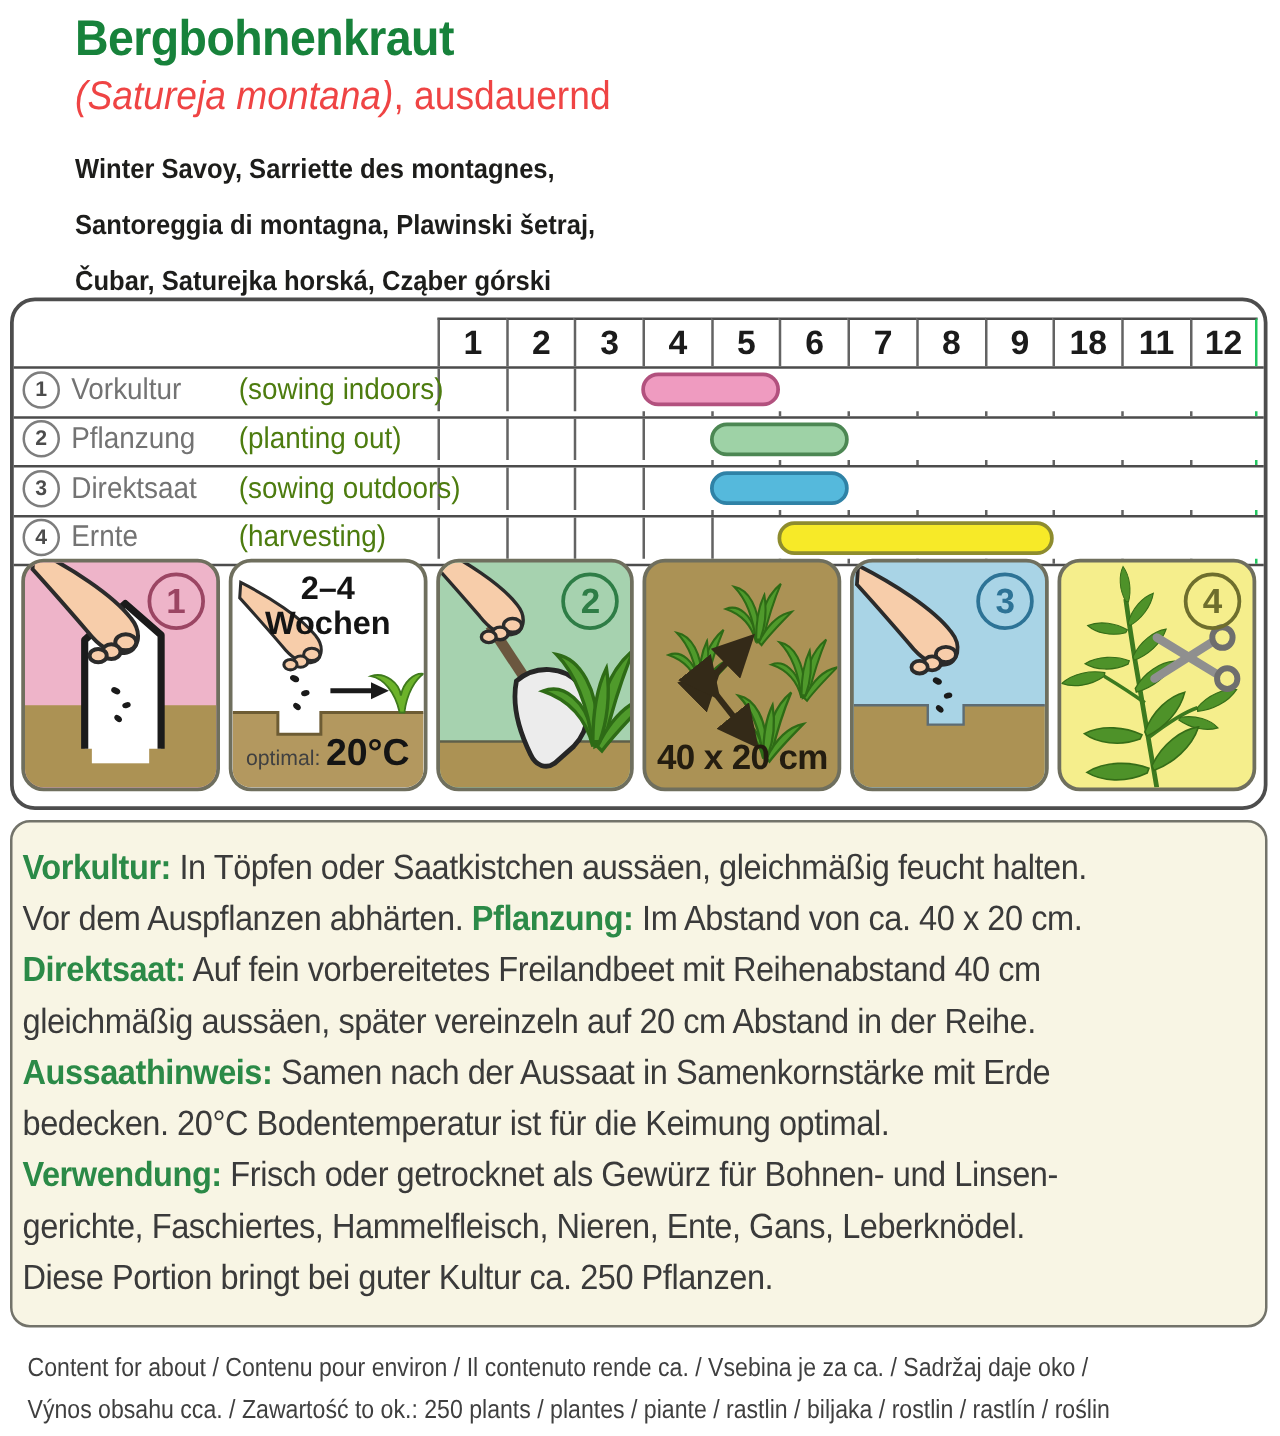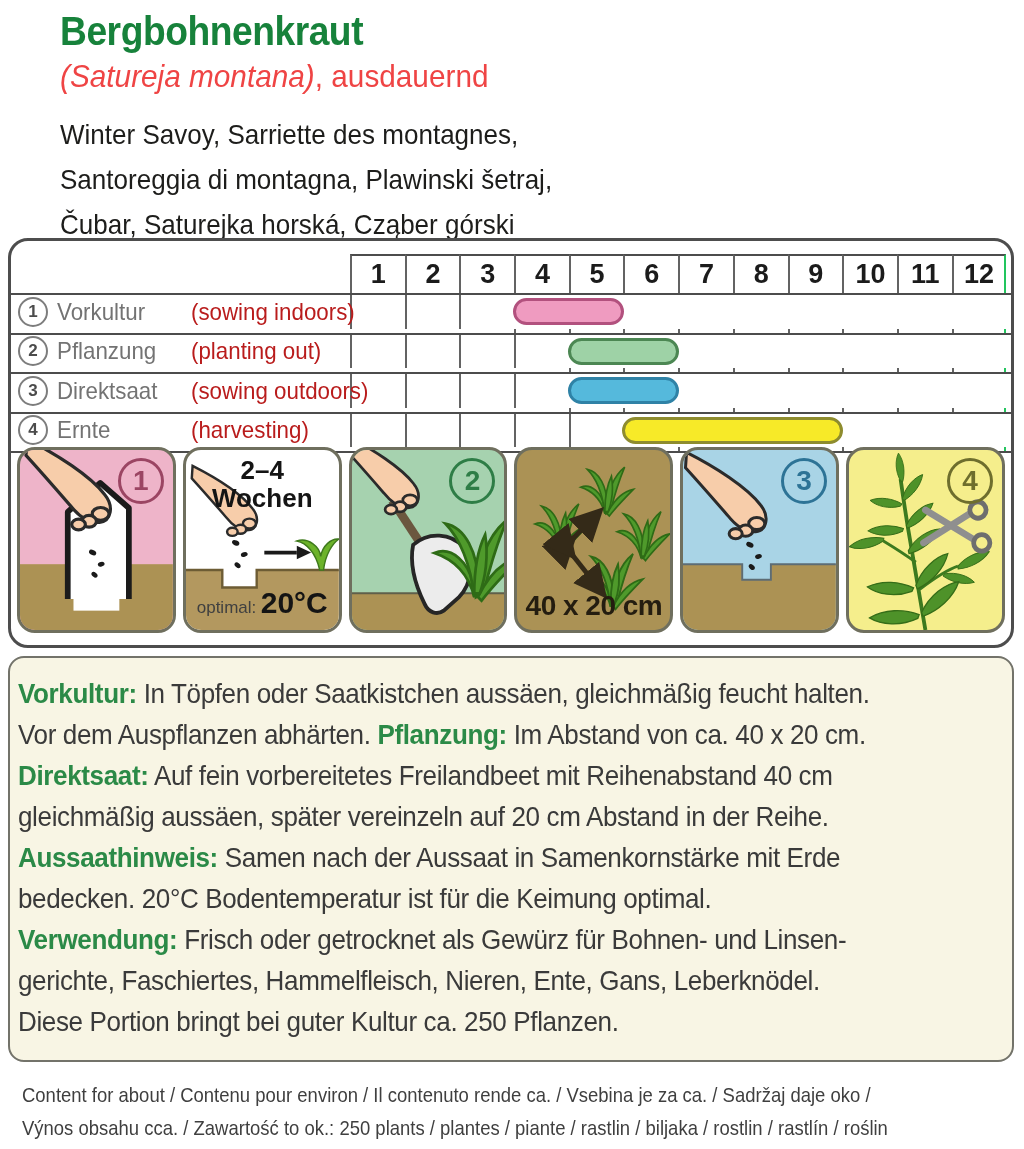--- a/index.html
+++ b/index.html
@@ -5,39 +5,39 @@
   html,body{margin:0;padding:0;background:#ffffff;}
   #page{position:relative;width:1024px;height:1149px;background:#ffffff;overflow:hidden;
         font-family:"Liberation Sans",sans-serif;color:#1d1d1b;}
   .cond{display:inline-block;transform:scaleX(0.93);transform-origin:0 50%;white-space:nowrap;}
 
   
   #header{position:absolute;left:28px;top:8px;margin-left:32px;}
   #plant-title{font-size:40px;font-weight:bold;color:#17823b;letter-spacing:-0.5px;line-height:46px;}
   #subtitle{font-size:32px;line-height:40px;color:#ef4444;margin-top:2px;}
   #subtitle .lat{font-style:italic;}
-  #synonyms{margin-top:16px;font-weight:normal;font-size:28px;line-height:45px;color:#1d1d1b;}
+  #synonyms{margin-top:16px;font-weight:bold;font-size:22px;line-height:45px;color:#1d1d1b;}
 
   
   #cal-box{position:absolute;left:8px;top:238px;width:1006px;height:410px;box-sizing:border-box;
            background:#fff;border:3px solid #4d4d4d;border-radius:20px;}
   #cal-table{position:absolute;left:0;top:13px;width:100%;}
   .cal-row{display:grid;grid-template-columns:339px repeat(12,54.7px);}
   .cal-head{height:39px;}
   .cal-data{height:37.5px;border-bottom:2px solid #4c4c4c;}
   .cal-head{border-bottom:2px solid #4c4c4c;}
   .mcell{border-left:2px solid #636363;}
   .mcell.last{border-right:2px solid #22c55e;text-align:right;}
   .cal-head .mcell{border-top:2.5px solid #4c4c4c;display:flex;align-items:center;justify-content:center;
                    font-weight:bold;font-size:27px;color:#1b1b1b;}
   .lab{display:flex;align-items:center;padding-left:7px;}
   .row-badge{width:26px;height:26px;border:2px solid #7d7d7d;border-radius:50%;color:#4c4c4c;
              font-size:17px;font-weight:bold;display:flex;align-items:center;justify-content:center;flex:none;}
   .row-name{font-weight:normal;font-size:24px;color:#737373;margin-left:9px;flex:none;width:134px;}
-  .row-eng{font-size:24px;color:#b91c1c;flex:none;}
+  .row-eng{font-size:24px;color:#4d7c0f;flex:none;}
   .bar{grid-row:1;align-self:center;height:27px;margin:0 -1px;border-radius:14px;border:3px solid;
        box-sizing:border-box;z-index:2;position:relative;}
 
   
   #picto-strip{position:absolute;left:6px;right:6px;top:206px;height:186px;display:flex;gap:7px;}
   .tile{flex:1;position:relative;border:3px solid #6f6f5e;border-radius:18px;box-sizing:border-box;overflow:hidden;}
   .tile svg{position:absolute;inset:0;width:100%;height:100%;}
   .badge{position:absolute;top:8px;right:9px;width:40px;height:40px;border:3.5px solid;border-radius:50%;
          font-size:28px;font-weight:bold;display:flex;align-items:center;justify-content:center;background:transparent;}
   .weeks{position:absolute;top:6px;left:0;right:0;text-align:center;font-weight:bold;
@@ -109,21 +109,21 @@
           <div></div>
           <div class="mcell">1</div>
           <div class="mcell">2</div>
           <div class="mcell">3</div>
           <div class="mcell">4</div>
           <div class="mcell">5</div>
           <div class="mcell">6</div>
           <div class="mcell">7</div>
           <div class="mcell">8</div>
           <div class="mcell">9</div>
-          <div class="mcell">10</div>
+          <div class="mcell">18</div>
           <div class="mcell">11</div>
           <div class="mcell last">12</div>
         </div>
         <div class="cal-row cal-data">
           <div class="lab">
             <span class="row-badge">1</span>
             <span class="row-name"><span class="cond">Vorkultur</span></span>
             <span class="row-eng"><span class="cond">(sowing indoors)</span></span>
           </div>
           <div class="mcell" style="grid-column: 2;"></div>

